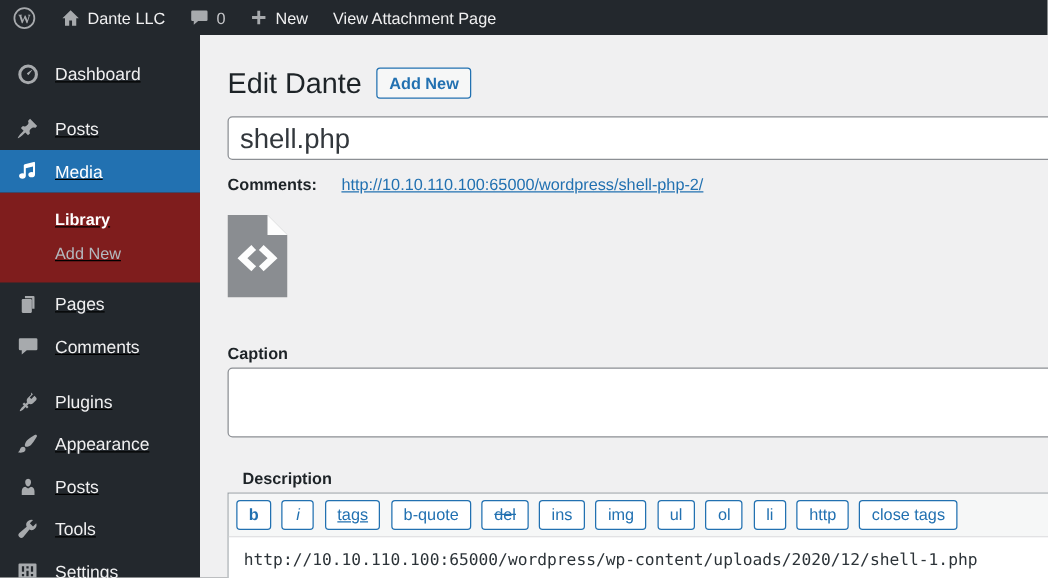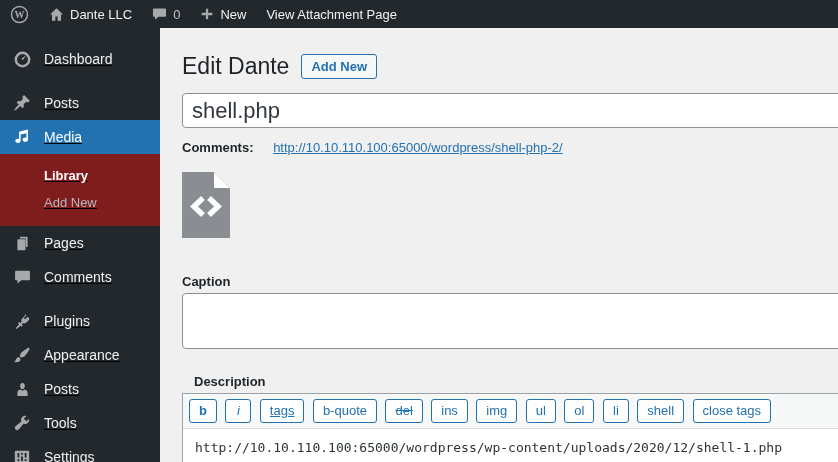--- a/index.html
+++ b/index.html
@@ -252,18 +252,18 @@
       <span class="qt-btn qt-b">b</span>
       <span class="qt-btn qt-i">i</span>
       <span class="qt-btn qt-link">tags</span>
       <span class="qt-btn">b-quote</span>
       <span class="qt-btn qt-del">del</span>
       <span class="qt-btn">ins</span>
       <span class="qt-btn">img</span>
       <span class="qt-btn">ul</span>
       <span class="qt-btn">ol</span>
       <span class="qt-btn">li</span>
-      <span class="qt-btn">shell</span>
+      <span class="qt-btn">http</span>
       <span class="qt-btn">close tags</span>
     </div>
     <textarea class="description-textarea" style="">http://10.10.110.100:65000/wordpress/wp-content/uploads/2020/12/shell-1.php</textarea>
   </div>
 </div>
 
 </body></html>

